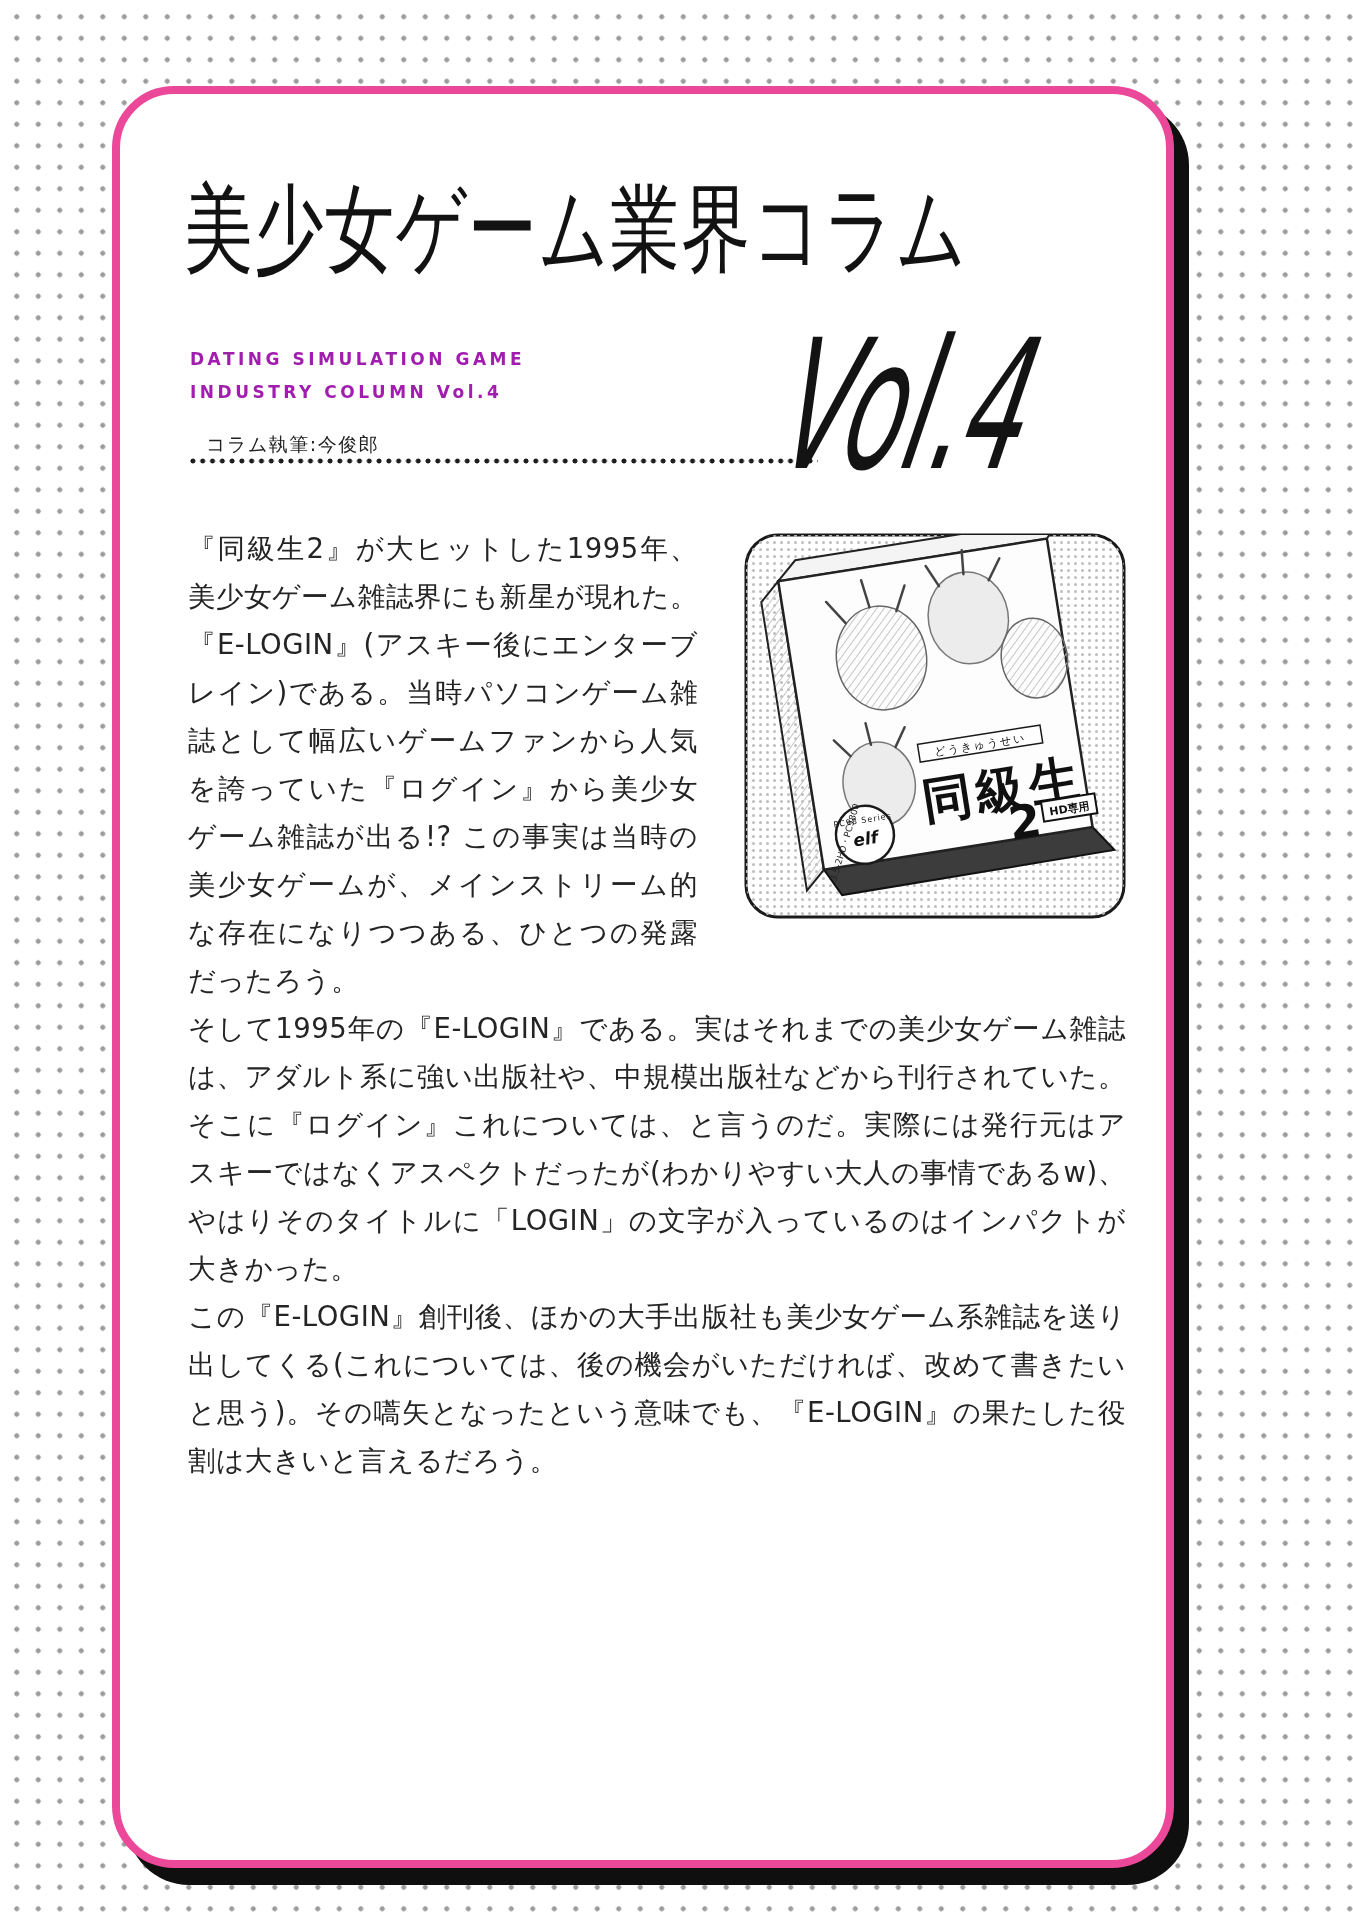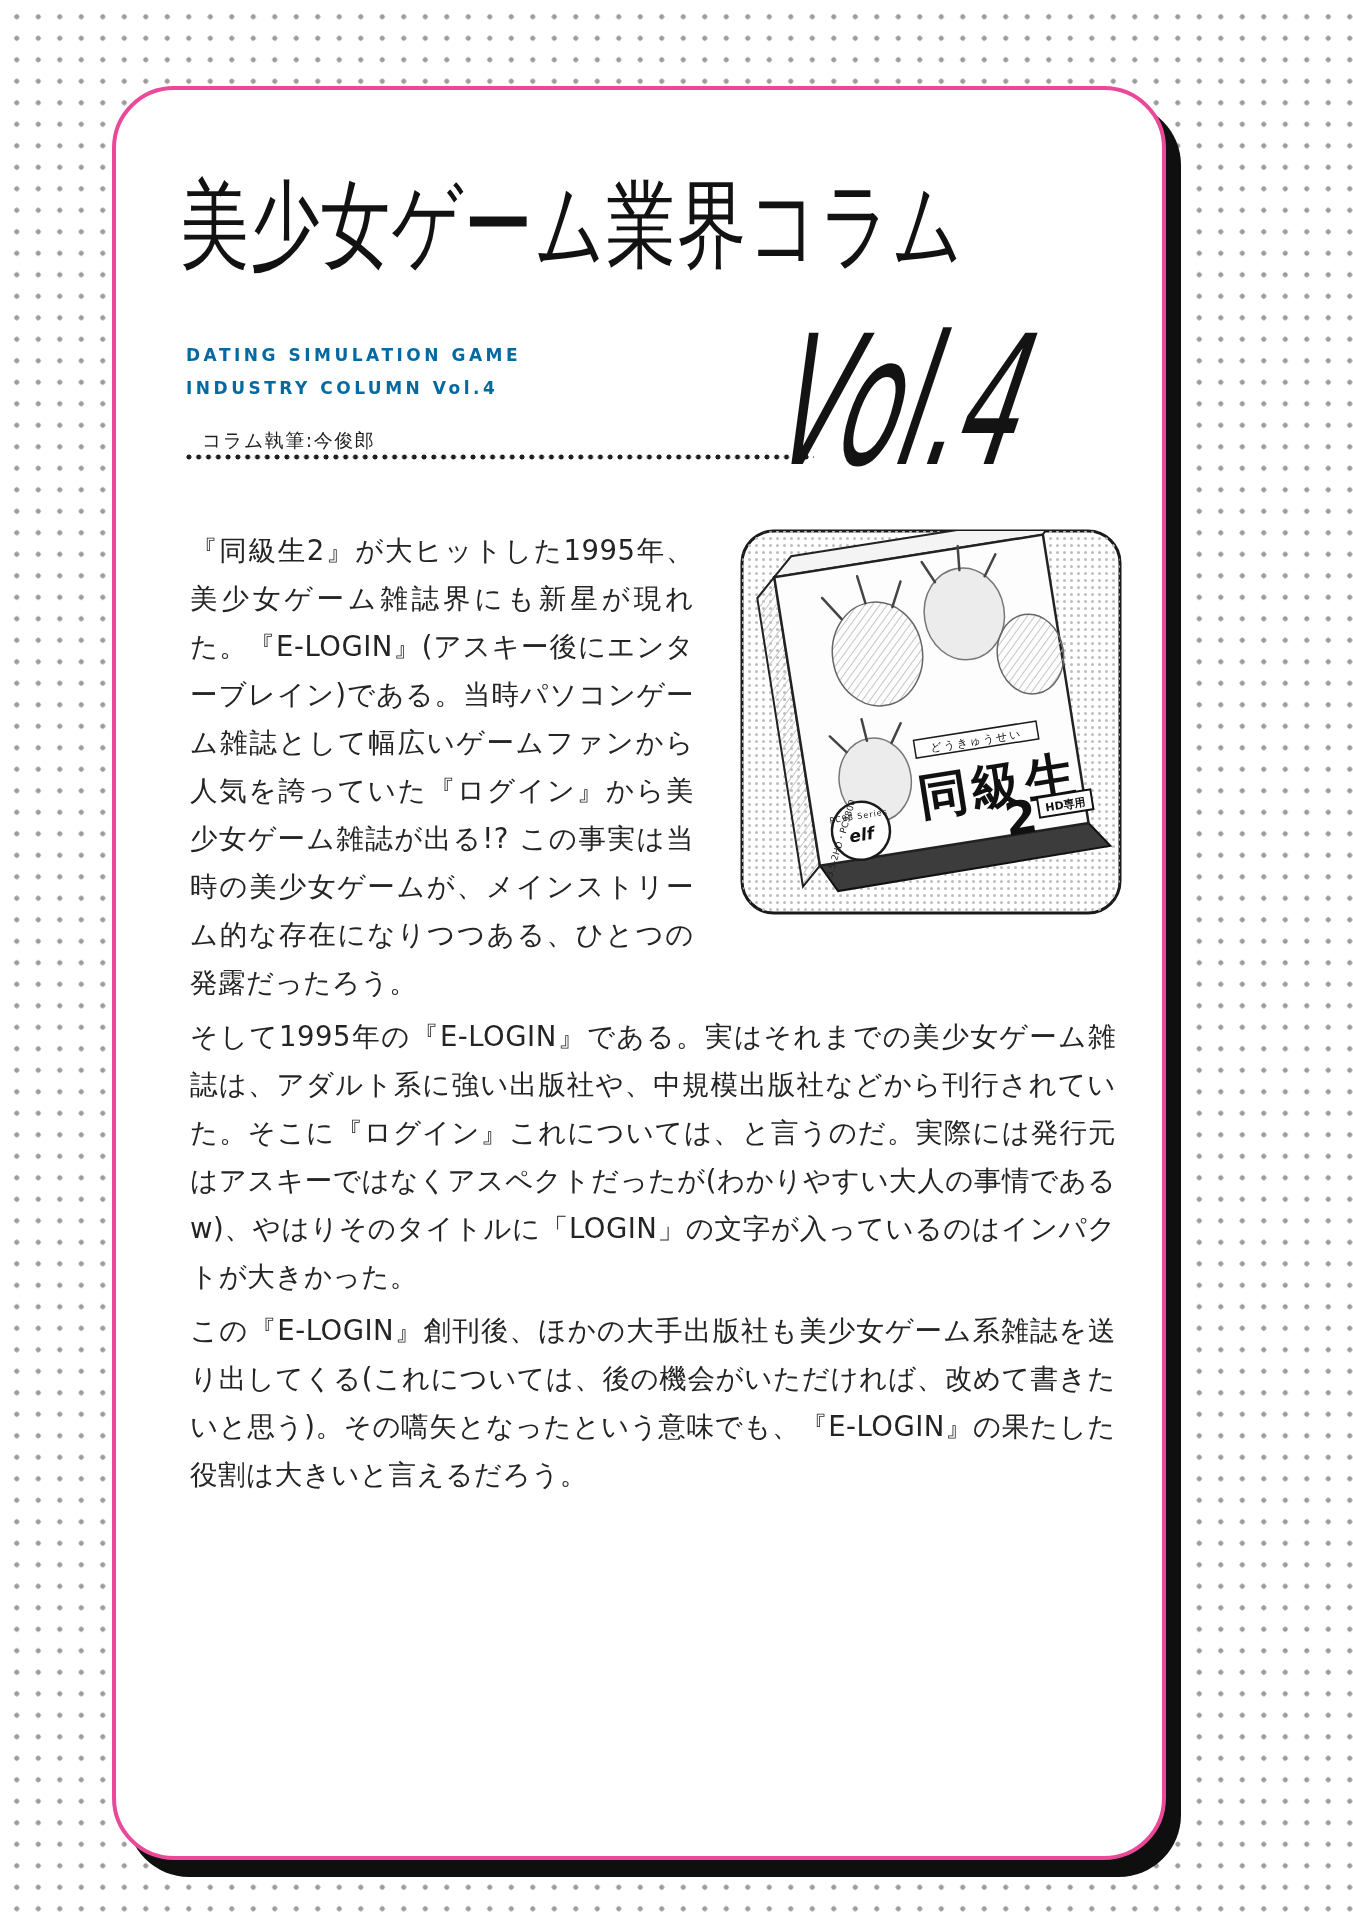--- a/index.html
+++ b/index.html
@@ -9,31 +9,31 @@
     font-family:"DejaVu Sans","Liberation Sans",sans-serif;
   }
   .dot-bg{
     position:absolute;inset:0;
     background-image:radial-gradient(circle,#9c9c9c 2.3px,rgba(0,0,0,0) 2.8px);
     background-size:21.5px 21.5px;
     background-position:6px 6px;
   }
   .card{
     position:absolute;left:112px;top:86px;width:1046px;height:1766px;
-    background:#ffffff;border:4px solid #ec4899;border-radius:62px;
+    background:#ffffff;border:8px solid #ec4899;border-radius:62px;
     box-shadow:15px 17px 0 0 #0f0f0f;
   }
   .main-title{
     position:absolute;left:64px;top:72px;margin:0;
     font-size:96px;font-weight:300;color:#121212;letter-spacing:2px;
     white-space:nowrap;transform:scaleX(0.72);transform-origin:left top;
   }
   .subtitle{
     position:absolute;left:70px;margin:0;
-    font-size:17px;font-weight:bold;letter-spacing:3.5px;color:#0369a1;
+    font-size:17px;font-weight:bold;letter-spacing:3.5px;color:#a21caf;
     white-space:nowrap;
   }
   .subtitle.s1{top:255px;}
   .subtitle.s2{top:288px;}
   .author{
     position:absolute;left:70px;top:322px;margin:16px;
     font-size:19px;letter-spacing:1.5px;color:#222;white-space:nowrap;
   }
   .dotline{
     position:absolute;left:68px;top:364px;width:630px;height:6px;
@@ -44,21 +44,21 @@
     position:absolute;left:690px;top:222px;margin:0;
     font-size:180px;line-height:1;font-style:italic;font-weight:200;
     color:#131313;white-space:nowrap;
     transform:skewX(-13deg) scaleX(0.55);transform-origin:left top;
   }
   .body-text{
     position:absolute;left:68px;top:430px;width:938px;
     font-size:27.5px;line-height:48px;letter-spacing:0.5px;
     color:#242424;text-align:justify;
   }
-  .body-text p{margin:6px;}
+  .body-text p{margin:0;}
   .float-spacer{float:right;width:428px;height:480px;}
   .figure{
     position:absolute;left:623px;top:438px;width:384px;height:388px;
   }
   .figure svg{display:block;width:100%;height:100%;}
 </style>
 </head>
 <body>
 
 <div class="dot-bg"></div>

